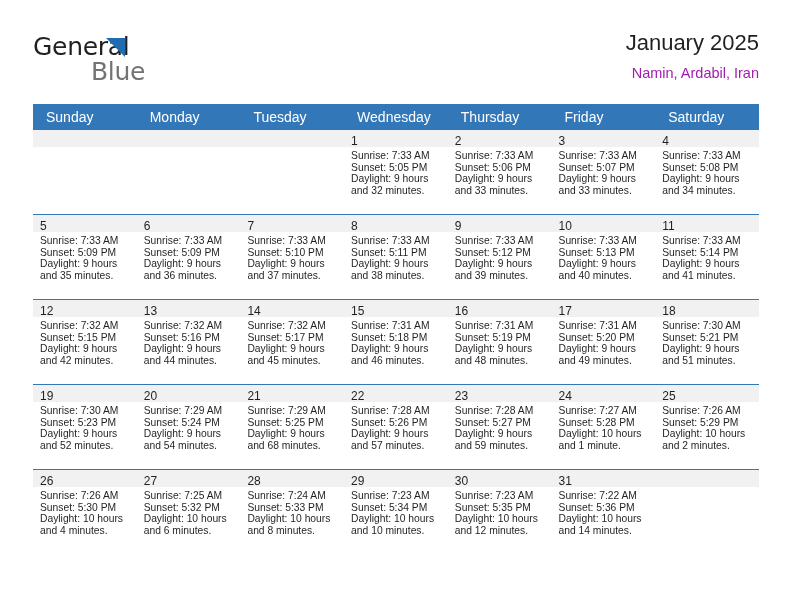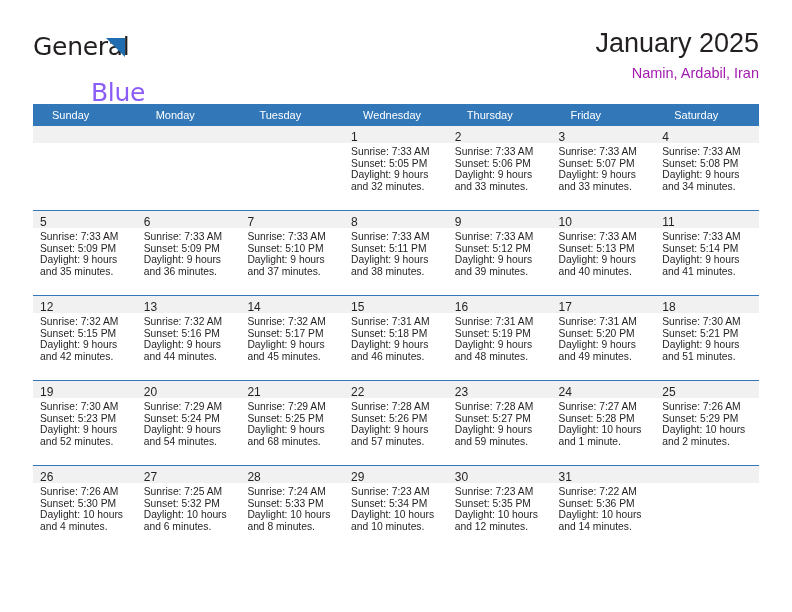--- a/index.html
+++ b/index.html
@@ -56,34 +56,33 @@
     height: 0;
     border-top: 19px solid #1f6cb0;
     border-left: 19px solid transparent;
   }
   .logo-blue {
     position: absolute;
     left: 58px;
     top: 25px;
     font-size: 25px;
     letter-spacing: -0.3px;
-    color: #8b5cf6;
+    color: #737373;
     font-family: "DejaVu Sans", sans-serif;
     font-weight: 400;
     line-height: 26px;
-    margin-top: 21px;
   }
   .title-block {
     position: absolute;
     right: 0;
     top: 0;
     text-align: right;
   }
   .cal-title {
-    font-size: 27px;
+    font-size: 22px;
     color: #231f20;
     font-weight: 400;
     line-height: 34px;
     white-space: nowrap;
   }
   .cal-subtitle {
     font-size: 14.5px;
     color: #a21caf;
     font-weight: 400;
     line-height: 20px;
@@ -96,24 +95,24 @@
     position: absolute;
     left: 33px;
     top: 104px;
     width: 726px;
     border-collapse: collapse;
     table-layout: fixed;
   }
   .calendar th {
     background: #3277b8;
     color: #ffffff;
-    font-size: 11px;
+    font-size: 14px;
     font-weight: 400;
     text-align: left;
-    padding: 5px 0 5px 19px;
+    padding: 5px 0 5px 13px;
     height: 12px;
     border: none;
   }
   .calendar td {
     width: 103.71px;
     vertical-align: top;
     padding: 0;
     border: none;
     border-top: 1px solid #3277b8;
     background: #ffffff;

